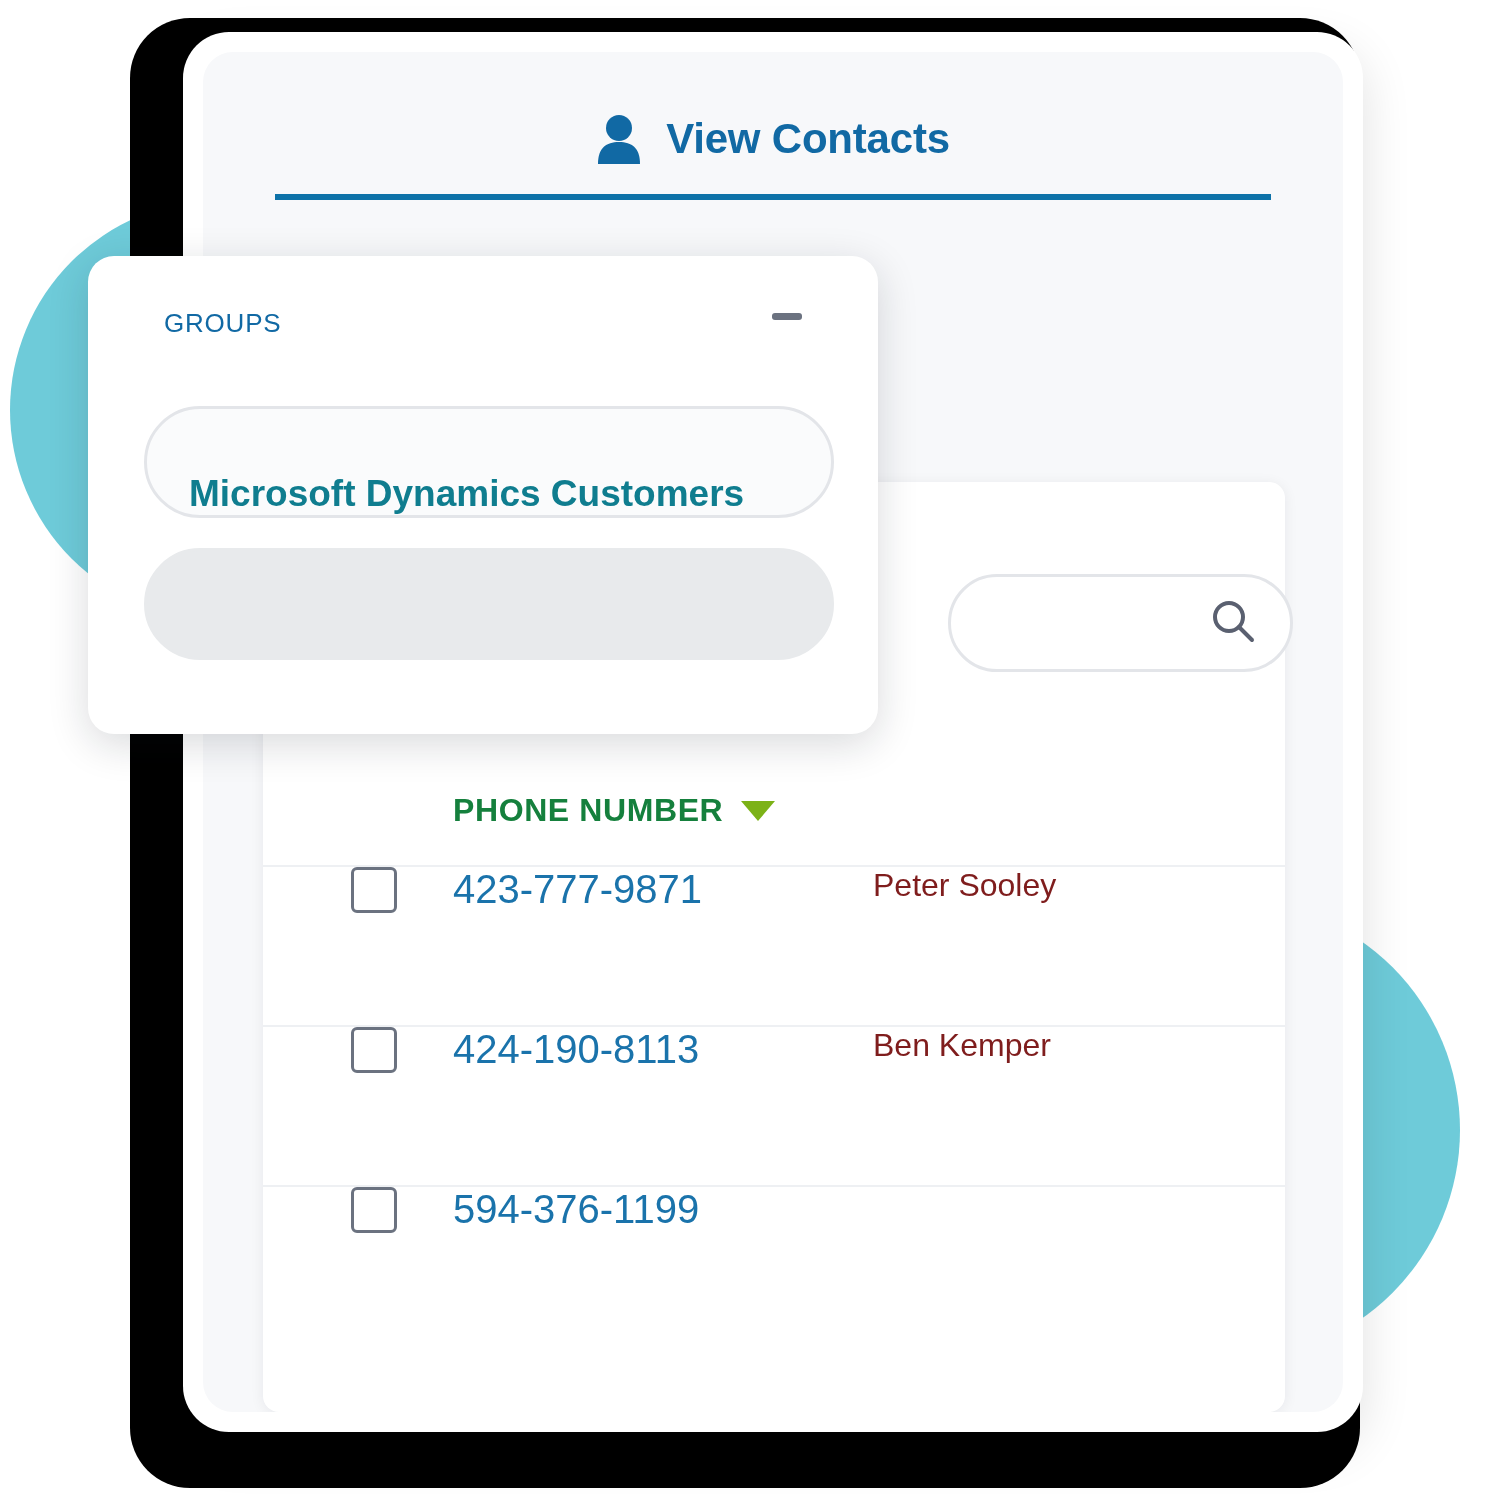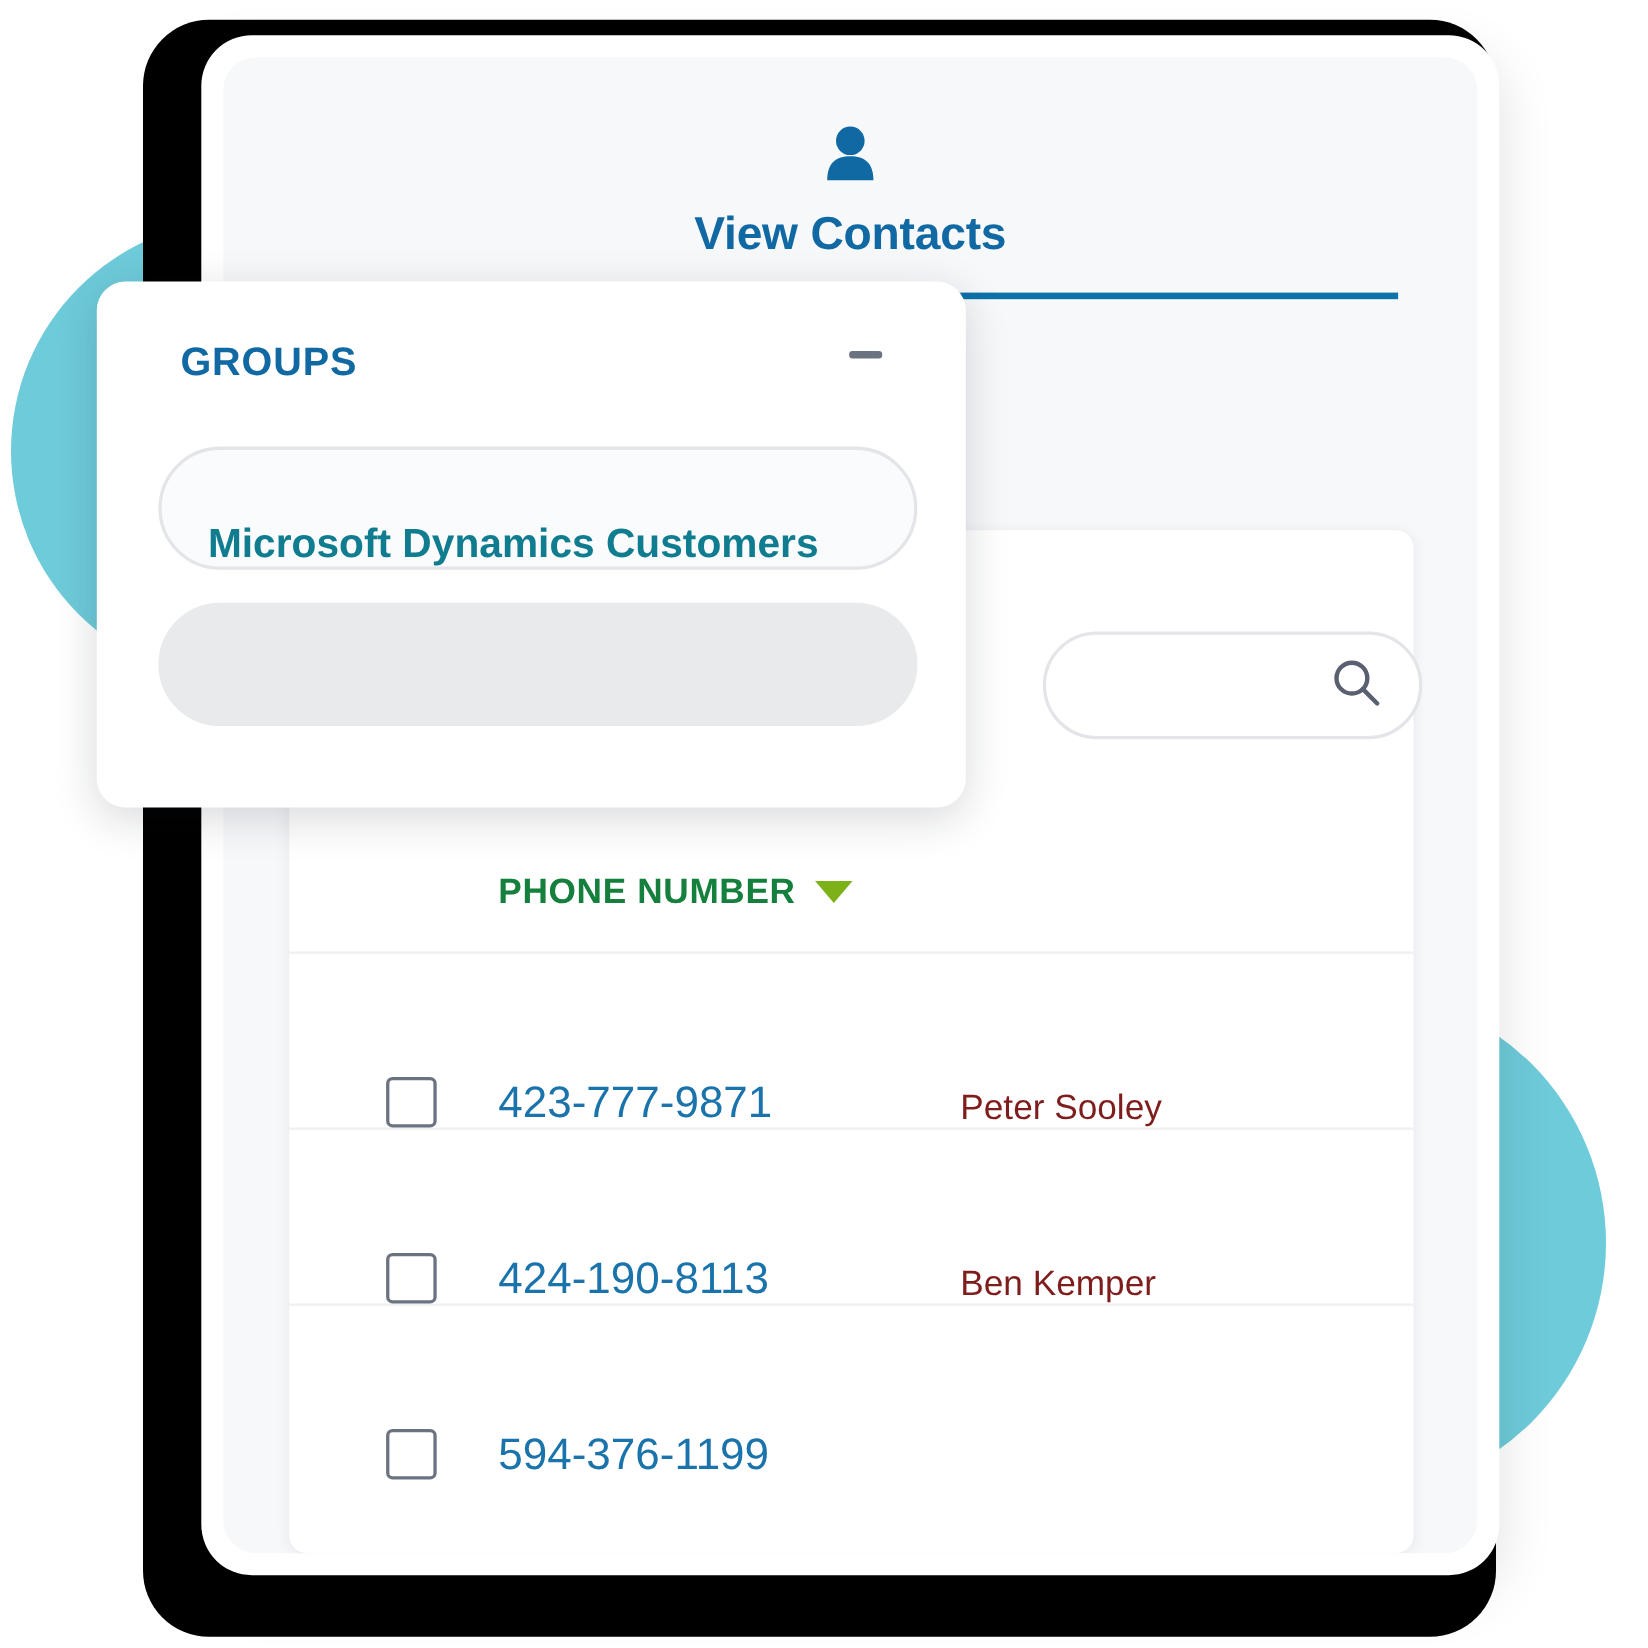--- a/index.html
+++ b/index.html
@@ -76,21 +76,20 @@
     top: 62px;
     width: 996px;
   }
   .tab {
     display: flex;
     align-items: center;
     justify-content: center;
     gap: 24px;
     padding-bottom: 30px;
     border-bottom: 6px solid #0d72a8;
-    flex-direction: column;
   }
   .tab-icon svg { display: block; }
   .tab-label {
     font-size: 42px;
     font-weight: bold;
     color: #1169a4;
     letter-spacing: -0.2px;
   }
 
   
@@ -166,21 +165,21 @@
   .caret {
     width: 0; height: 0;
     border-left: 17px solid transparent;
     border-right: 17px solid transparent;
     border-top: 20px solid #7cb217;
   }
   .caret.gray { border-top-color: #b4b8bf; }
 
   .trow {
     display: flex;
-    align-items: flex-end;
+    align-items: flex-start;
     height: 158px;
     border-bottom: 2px solid #eef0f3;
   }
   .trow:last-child { border-bottom: none; }
 
   .checkbox {
     width: 46px;
     height: 46px;
     border: 3px solid #6b7280;
     border-radius: 6px;
@@ -212,22 +211,22 @@
   .groups-head {
     position: absolute;
     left: 76px;
     top: 52px;
     right: 76px;
     display: flex;
     align-items: center;
     justify-content: space-between;
   }
   .groups-title {
-    font-size: 36px;
-    font-weight: bold;
+    font-size: 26px;
+    font-weight: normal;
     letter-spacing: 0.8px;
     color: #1169a4;
   }
   .collapse-icon {
     width: 30px;
     height: 7px;
     border-radius: 3px;
     background: #6b7280;
     margin-top: -14px;
   }

